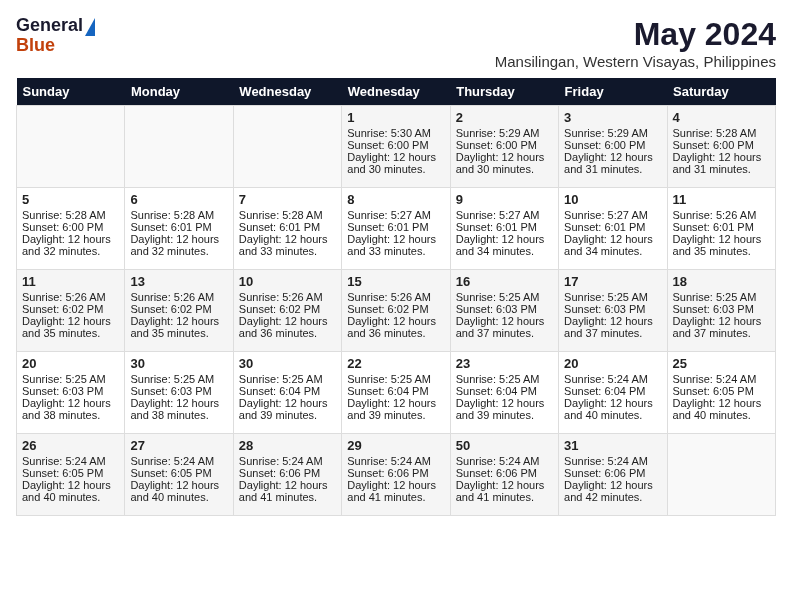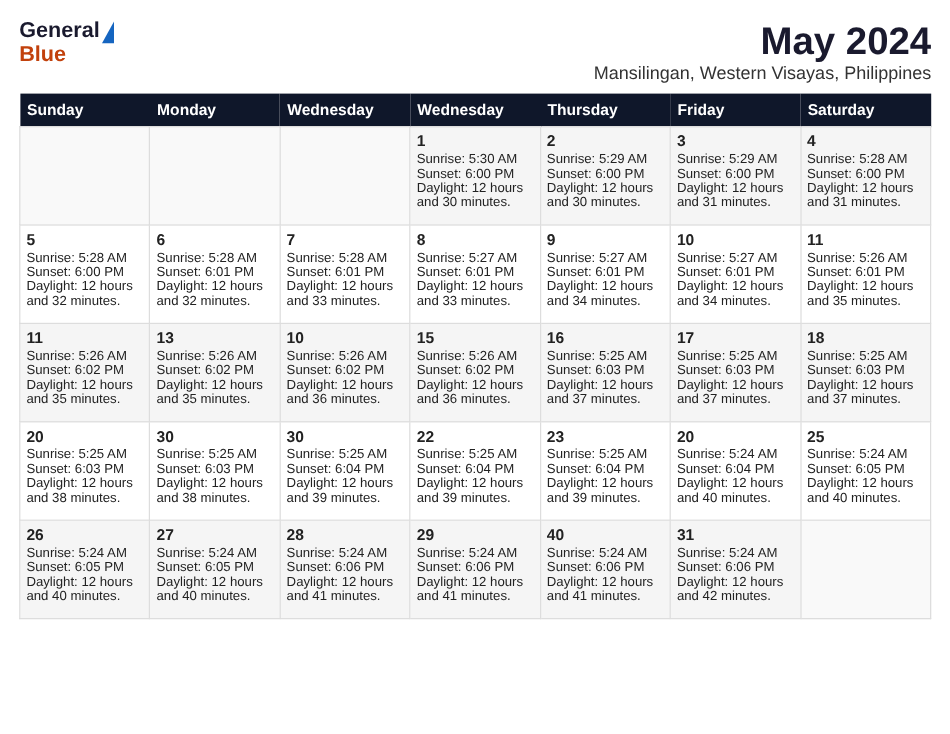--- a/index.html
+++ b/index.html
@@ -333,21 +333,21 @@
           <div>and 41 minutes.</div>
         </td>
         <td>
           <span class="day-number">29</span>
           <div>Sunrise: 5:24 AM</div>
           <div>Sunset: 6:06 PM</div>
           <div>Daylight: 12 hours</div>
           <div>and 41 minutes.</div>
         </td>
         <td>
-          <span class="day-number">40</span>
+          <span class="day-number">50</span>
           <div>Sunrise: 5:24 AM</div>
           <div>Sunset: 6:06 PM</div>
           <div>Daylight: 12 hours</div>
           <div>and 41 minutes.</div>
         </td>
         <td>
           <span class="day-number">31</span>
           <div>Sunrise: 5:24 AM</div>
           <div>Sunset: 6:06 PM</div>
           <div>Daylight: 12 hours</div>

